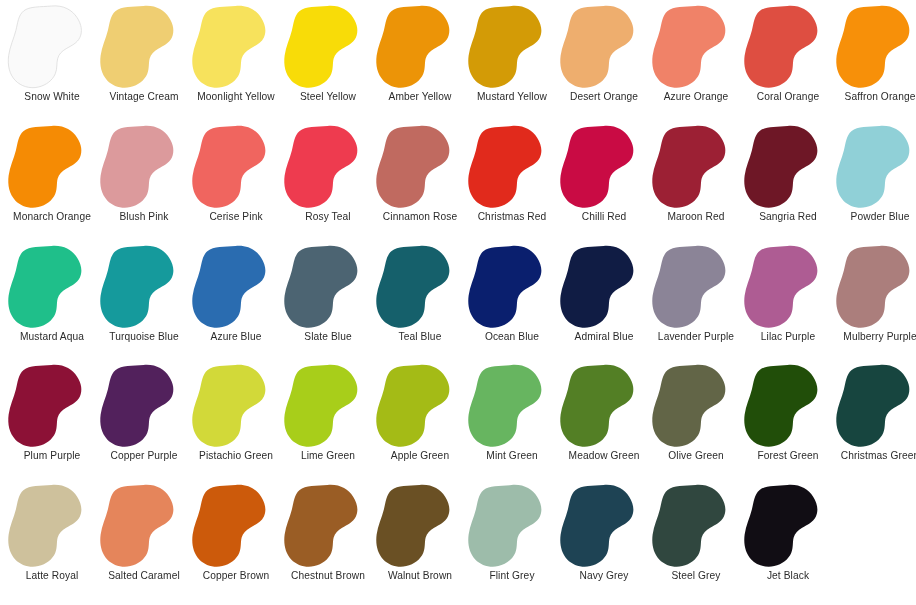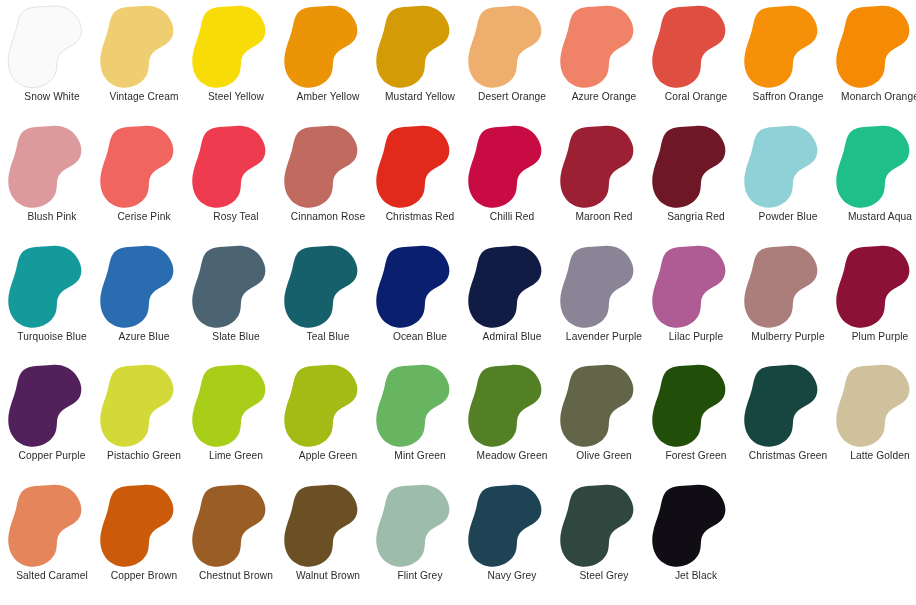--- a/index.html
+++ b/index.html
@@ -60,20 +60,28 @@
       <div class="blob-wrap">
         <svg viewBox="0 0 100 94" preserveAspectRatio="xMidYMid meet" aria-hidden="true">
           <path d="M 49.5 2.2 C 62.5 1.0 72.0 6.5 77.5 15.0 C 82.2 22.2 83.5 30.0 80.5 36.5 C 77.6 42.8 71.0 45.6 65.5 48.8 C 60.8 51.6 57.6 54.6 56.2 59.6 C 54.8 64.8 56.0 70.5 53.6 76.2 C 50.6 83.4 43.6 88.8 35.0 90.8 C 25.8 92.9 16.0 90.0 9.8 83.5 C 3.4 76.8 1.2 66.8 2.6 56.4 C 3.9 46.6 8.2 38.0 10.5 29.0 C 12.6 20.7 13.0 12.6 19.0 7.6 C 25.2 2.4 37.6 3.3 49.5 2.2 Z" fill="#EFCE72"></path>
         </svg>
       </div>
       <div class="swatch-label">Vintage Cream</div>
     </div>
     <div class="swatch">
       <div class="blob-wrap">
         <svg viewBox="0 0 100 94" preserveAspectRatio="xMidYMid meet" aria-hidden="true">
+          <path d="M 49.5 2.2 C 62.5 1.0 72.0 6.5 77.5 15.0 C 82.2 22.2 83.5 30.0 80.5 36.5 C 77.6 42.8 71.0 45.6 65.5 48.8 C 60.8 51.6 57.6 54.6 56.2 59.6 C 54.8 64.8 56.0 70.5 53.6 76.2 C 50.6 83.4 43.6 88.8 35.0 90.8 C 25.8 92.9 16.0 90.0 9.8 83.5 C 3.4 76.8 1.2 66.8 2.6 56.4 C 3.9 46.6 8.2 38.0 10.5 29.0 C 12.6 20.7 13.0 12.6 19.0 7.6 C 25.2 2.4 37.6 3.3 49.5 2.2 Z" fill="#F7E25C"></path>
+        </svg>
+      </div>
+      <div class="swatch-label">Moonlight Yellow</div>
+    </div>
+    <div class="swatch">
+      <div class="blob-wrap">
+        <svg viewBox="0 0 100 94" preserveAspectRatio="xMidYMid meet" aria-hidden="true">
           <path d="M 49.5 2.2 C 62.5 1.0 72.0 6.5 77.5 15.0 C 82.2 22.2 83.5 30.0 80.5 36.5 C 77.6 42.8 71.0 45.6 65.5 48.8 C 60.8 51.6 57.6 54.6 56.2 59.6 C 54.8 64.8 56.0 70.5 53.6 76.2 C 50.6 83.4 43.6 88.8 35.0 90.8 C 25.8 92.9 16.0 90.0 9.8 83.5 C 3.4 76.8 1.2 66.8 2.6 56.4 C 3.9 46.6 8.2 38.0 10.5 29.0 C 12.6 20.7 13.0 12.6 19.0 7.6 C 25.2 2.4 37.6 3.3 49.5 2.2 Z" fill="#F8DC08"></path>
         </svg>
       </div>
       <div class="swatch-label">Steel Yellow</div>
     </div>
     <div class="swatch">
       <div class="blob-wrap">
         <svg viewBox="0 0 100 94" preserveAspectRatio="xMidYMid meet" aria-hidden="true">
           <path d="M 49.5 2.2 C 62.5 1.0 72.0 6.5 77.5 15.0 C 82.2 22.2 83.5 30.0 80.5 36.5 C 77.6 42.8 71.0 45.6 65.5 48.8 C 60.8 51.6 57.6 54.6 56.2 59.6 C 54.8 64.8 56.0 70.5 53.6 76.2 C 50.6 83.4 43.6 88.8 35.0 90.8 C 25.8 92.9 16.0 90.0 9.8 83.5 C 3.4 76.8 1.2 66.8 2.6 56.4 C 3.9 46.6 8.2 38.0 10.5 29.0 C 12.6 20.7 13.0 12.6 19.0 7.6 C 25.2 2.4 37.6 3.3 49.5 2.2 Z" fill="#EC9407"></path>
         </svg>
@@ -359,21 +367,21 @@
         </svg>
       </div>
       <div class="swatch-label">Christmas Green</div>
     </div>
     <div class="swatch">
       <div class="blob-wrap">
         <svg viewBox="0 0 100 94" preserveAspectRatio="xMidYMid meet" aria-hidden="true">
           <path d="M 49.5 2.2 C 62.5 1.0 72.0 6.5 77.5 15.0 C 82.2 22.2 83.5 30.0 80.5 36.5 C 77.6 42.8 71.0 45.6 65.5 48.8 C 60.8 51.6 57.6 54.6 56.2 59.6 C 54.8 64.8 56.0 70.5 53.6 76.2 C 50.6 83.4 43.6 88.8 35.0 90.8 C 25.8 92.9 16.0 90.0 9.8 83.5 C 3.4 76.8 1.2 66.8 2.6 56.4 C 3.9 46.6 8.2 38.0 10.5 29.0 C 12.6 20.7 13.0 12.6 19.0 7.6 C 25.2 2.4 37.6 3.3 49.5 2.2 Z" fill="#CEC19C"></path>
         </svg>
       </div>
-      <div class="swatch-label">Latte Golden</div>
+      <div class="swatch-label">Latte Royal</div>
     </div>
     <div class="swatch">
       <div class="blob-wrap">
         <svg viewBox="0 0 100 94" preserveAspectRatio="xMidYMid meet" aria-hidden="true">
           <path d="M 49.5 2.2 C 62.5 1.0 72.0 6.5 77.5 15.0 C 82.2 22.2 83.5 30.0 80.5 36.5 C 77.6 42.8 71.0 45.6 65.5 48.8 C 60.8 51.6 57.6 54.6 56.2 59.6 C 54.8 64.8 56.0 70.5 53.6 76.2 C 50.6 83.4 43.6 88.8 35.0 90.8 C 25.8 92.9 16.0 90.0 9.8 83.5 C 3.4 76.8 1.2 66.8 2.6 56.4 C 3.9 46.6 8.2 38.0 10.5 29.0 C 12.6 20.7 13.0 12.6 19.0 7.6 C 25.2 2.4 37.6 3.3 49.5 2.2 Z" fill="#E5855B"></path>
         </svg>
       </div>
       <div class="swatch-label">Salted Caramel</div>
     </div>
     <div class="swatch">

